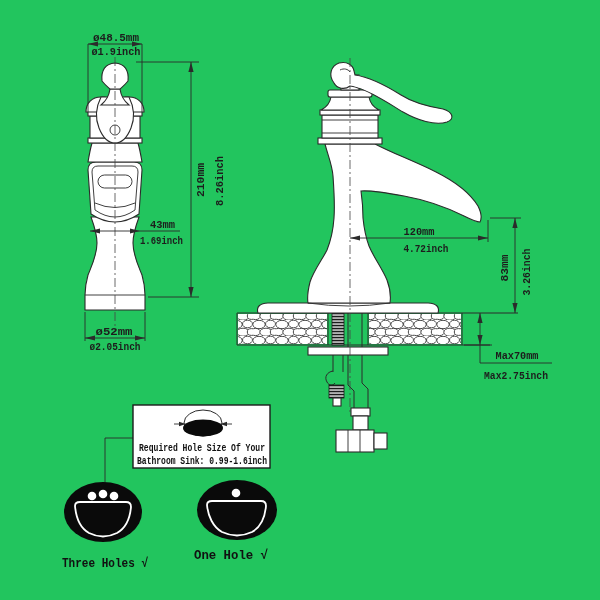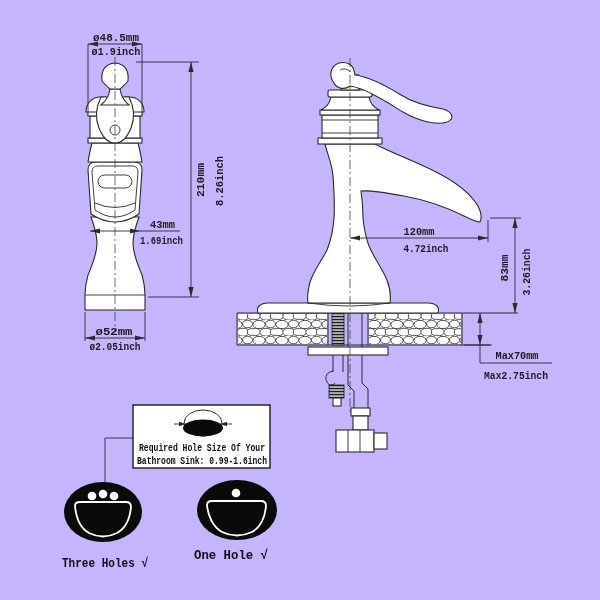--- a/index.html
+++ b/index.html
@@ -1,16 +1,16 @@
 <!DOCTYPE html>
 <html><head>
 <meta charset="utf-8">
 <style>
   html,body{margin:0;padding:0;background:#fff;}
-  #stage{position:relative;width:600px;height:600px;background:#c4b5fd;overflow:hidden;}
+  #stage{position:relative;width:600px;height:600px;background:#22c55e;overflow:hidden;}
   svg{display:block;}
   .dim{font-family:"Liberation Mono","DejaVu Sans Mono",monospace;font-weight:bold;font-size:11px;fill:#1d1d1d;}
   .note{font-family:"Liberation Mono","DejaVu Sans Mono",monospace;font-weight:bold;font-size:10px;fill:#111;}
   .sinklbl{font-family:"Liberation Mono","DejaVu Sans Mono",monospace;font-weight:bold;font-size:13px;fill:#111;}
   .ln{stroke:#2b2b2b;stroke-width:1;fill:none;}
   .thin{stroke:#2b2b2b;stroke-width:0.9;fill:none;}
   .shape{stroke:#2b2b2b;stroke-width:1.1;fill:#ffffff;}
   .arr{fill:#2b2b2b;stroke:none;}
   .cl{stroke:#444;stroke-width:0.8;fill:none;stroke-dasharray:9 3 2 3;}
 </style>

